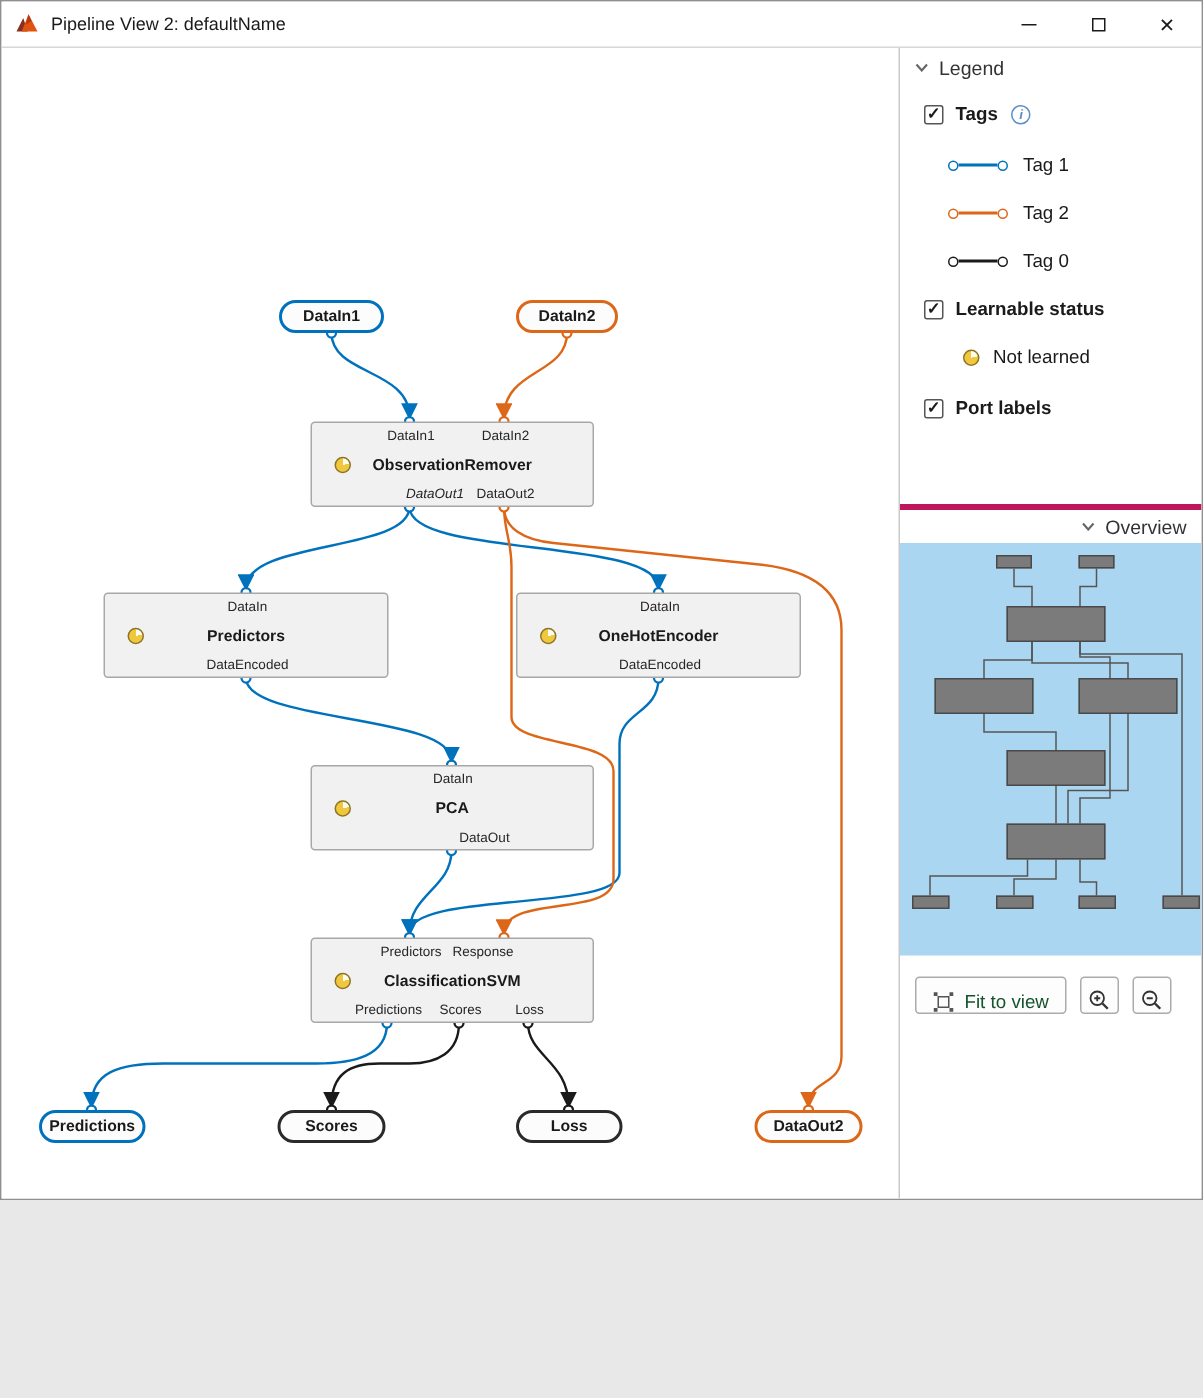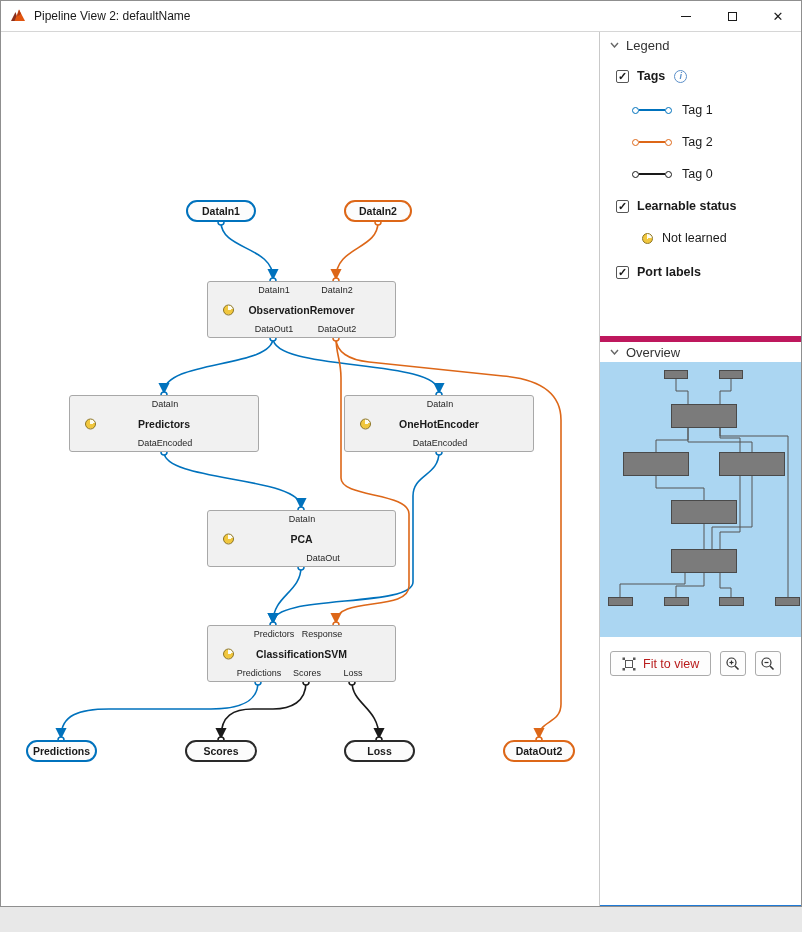--- a/index.html
+++ b/index.html
@@ -1,18 +1,18 @@
 <!DOCTYPE html>
 <html><head>
 <meta charset="utf-8">
 <style>
   * { margin:0; padding:0; box-sizing:border-box; }
   html,body { background:#e8e8e8; }
   body { font-family:"Liberation Sans", sans-serif; }
-  .window { position:relative; width:802px; height:907px; border:1px solid #8f8f8f; background:#fff; overflow:hidden; }
+  .window { position:relative; width:802px; height:800px; border:1px solid #8f8f8f; background:#fff; overflow:hidden; }
 
   
   .titlebar { height:31px; display:flex; align-items:center; background:#fff; border-bottom:1px solid #d6d6d6; }
   .tb-icon { margin-left:9px; width:16px; height:16px; flex:0 0 auto; }
   .tb-title { margin-left:8px; font-size:12px; color:#1a1a1a; }
   .tb-spacer { flex:1; }
   .tb-btn { width:46px; height:30px; display:flex; align-items:center; justify-content:center; color:#1a1a1a; cursor:default; }
   .tb-btn.min i { display:block; width:10px; height:1px; background:#1a1a1a; }
   .tb-btn.max i { display:block; width:9px; height:9px; border:1px solid #1a1a1a; }
   .tb-btn.close { font-size:13px; font-weight:400; }
@@ -40,21 +40,21 @@
   .plabel.out { bottom:3px; }
   .bname { position:absolute; left:0; right:0; top:50%; transform:translateY(-50%); text-align:center;
            font-size:10.5px; font-weight:bold; color:#1a1a1a; }
   .clock { display:inline-block; width:11px; height:11px; border-radius:50%; border:1px solid #8d741f;
            background:conic-gradient(#fdfdf2 0deg 78deg, #f1c73e 78deg 360deg); }
   .block .clock { position:absolute; left:15px; top:50%; transform:translateY(-50%); }
 
   
   .sidebar { position:relative; width:202px; border-left:1px solid #c9c9c9; background:#fff; font-size:12.5px; color:#1a1a1a; }
   .sec-head { display:flex; align-items:center; gap:7px; height:26px; padding:0 10px; color:#333; font-size:13px; }
-  .sec-head.bordered { border-top:6px solid #be185d; }
+  .sec-head.bordered { border-top:4px solid #be185d;justify-content:flex-end; }
   .chev { display:flex; align-items:center; }
   .legend-body { padding:10px 0 0 16px; }
   .row { display:flex; align-items:center; }
   .checkbox { flex:0 0 auto; width:13px; height:13px; border:1px solid #555; border-radius:2px; background:#fff;
               font-size:11px; line-height:11px; text-align:center; font-weight:bold; color:#1a1a1a; }
   .bold-label { font-weight:bold; margin-left:8px; }
   .info-icon { margin-left:9px; width:13px; height:13px; border:1px solid #5b8fc9; color:#5b8fc9; border-radius:50%;
                font-size:9px; line-height:11px; text-align:center; font-weight:bold; font-style:italic; }
   .tags-row { margin-bottom:18px; height:16px; }
   .tag-row { margin:0 0 16px 16px; height:16px; }
@@ -66,22 +66,22 @@
   .tag-line.t0c .dot { border-color:#1A1A1A; } .tag-line.t0c .ln { background:#1A1A1A; }
   .tag-label { margin-left:10px; }
   .learn-row { margin:6px 0 16px 0; height:16px; }
   .nl-row { margin:0 0 18px 26px; height:16px; }
   .nl-label { margin-left:9px; }
   .pl-row { margin-top:4px; height:16px; }
   .sec-overview { margin-top:56px; }
   .minimap { position:relative; width:100%; height:275px; background:#abd6f2; }
   .mini-block { position:absolute; background:#7b7b7b; border:1px solid #4a4a4a; }
   .nav-body { display:flex; align-items:center; gap:9px; padding:14px 10px 0 10px; }
-  .btn { display:flex; align-items:center; justify-content:center; gap:7px; border:1px solid #ababab; border-radius:3px;
-         background:#fdfdfd; height:25px; padding:0 11px; font-size:12.5px; color:#b91c1c; }
+  .btn { display:flex; align-items:flex-end; justify-content:center; gap:7px; border:1px solid #ababab; border-radius:3px;
+         background:#fdfdfd; height:25px; padding:0 11px; font-size:12.5px; color:#14532d; }
   .icon-btn { width:26px; padding:0; }
   .bottom-bar { position:absolute; left:0; right:0; bottom:0; height:26px; background:#1f7ad6; }
 </style>
 </head>
 <body>
 
 <div class="window">
 
   <div class="titlebar">
     <svg class="tb-icon" viewBox="0 0 16 16">
@@ -162,21 +162,21 @@
       </div>
       <div class="pill b2" style="left:343px; top:168px; width:68px;">
         <span>DataIn2</span>
       </div>
 
       <div class="block" style="left:206px; top:249px; width:189px; height:57px;">
         <span class="plabel in" style="left:66px;">DataIn1</span>
         <span class="plabel in" style="left:129px;">DataIn2</span>
         <span class="clock"></span>
         <span class="bname">ObservationRemover</span>
-        <span class="plabel out" style="left:66px;">DataOut1</span>
+        <span class="plabel out" style="left:82px;font-style:italic;">DataOut1</span>
         <span class="plabel out" style="left:129px;">DataOut2</span>
       </div>
 
       <div class="block" style="left:68px; top:363px; width:190px; height:57px;">
         <span class="plabel in" style="left:95px;">DataIn</span>
         <span class="clock"></span>
         <span class="bname">Predictors</span>
         <span class="plabel out" style="left:95px;">DataEncoded</span>
       </div>
 

